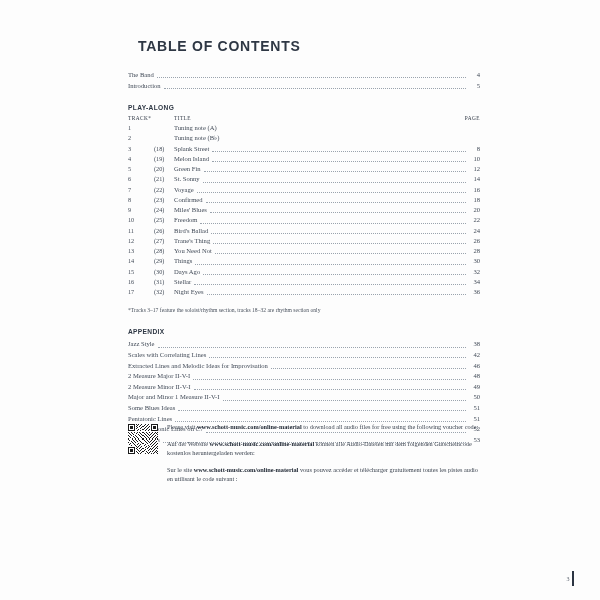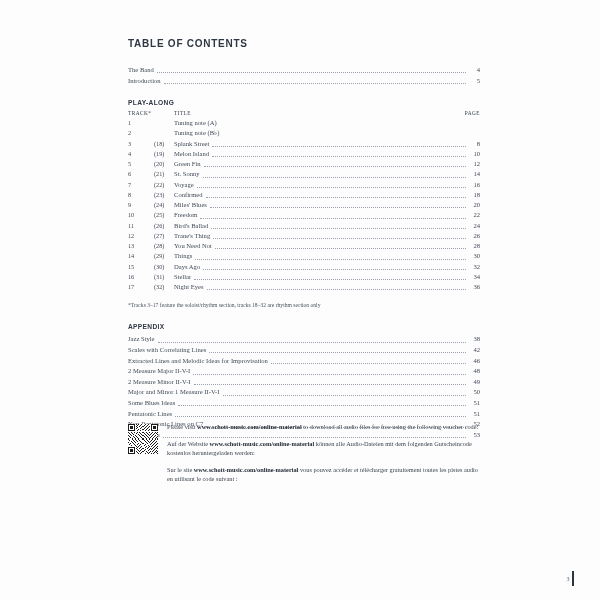--- a/index.html
+++ b/index.html
@@ -27,25 +27,25 @@
   .content {
     position: absolute;
     left: 128px;
     top: 38px;
     width: 352px;
   }
 
   
   .toc-title {
     font-family: "Liberation Sans", sans-serif;
-    font-size: 10px;
+    font-size: 14px;
     font-weight: bold;
     letter-spacing: 0.75px;
     color: #2e3744;
-    margin: 0 0 16px 0;
+    margin: 0 0 16px 10px;
   }
 
   .section-heading {
     font-family: "Liberation Sans", sans-serif;
     font-size: 6.6px;
     font-weight: bold;
     letter-spacing: 0.35px;
     color: #2e3744;
     margin: 13px 0 4px 0;
   }

